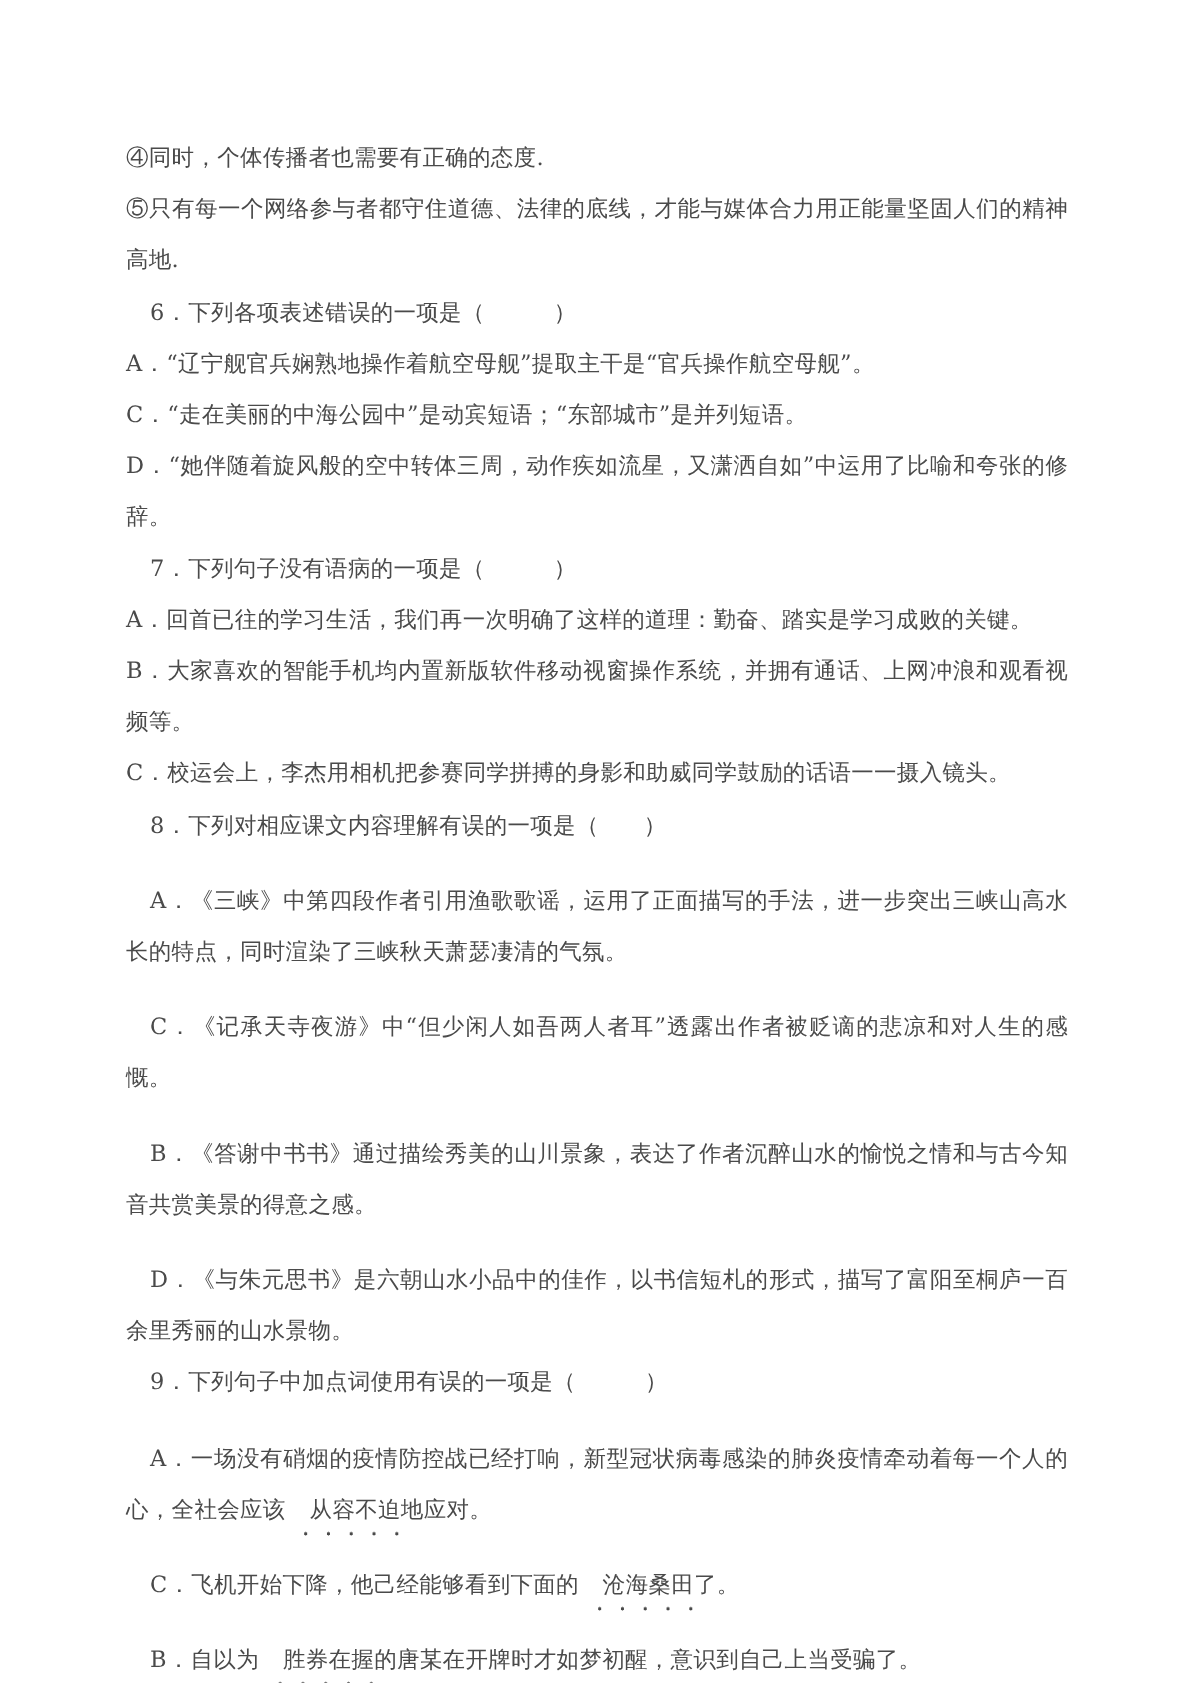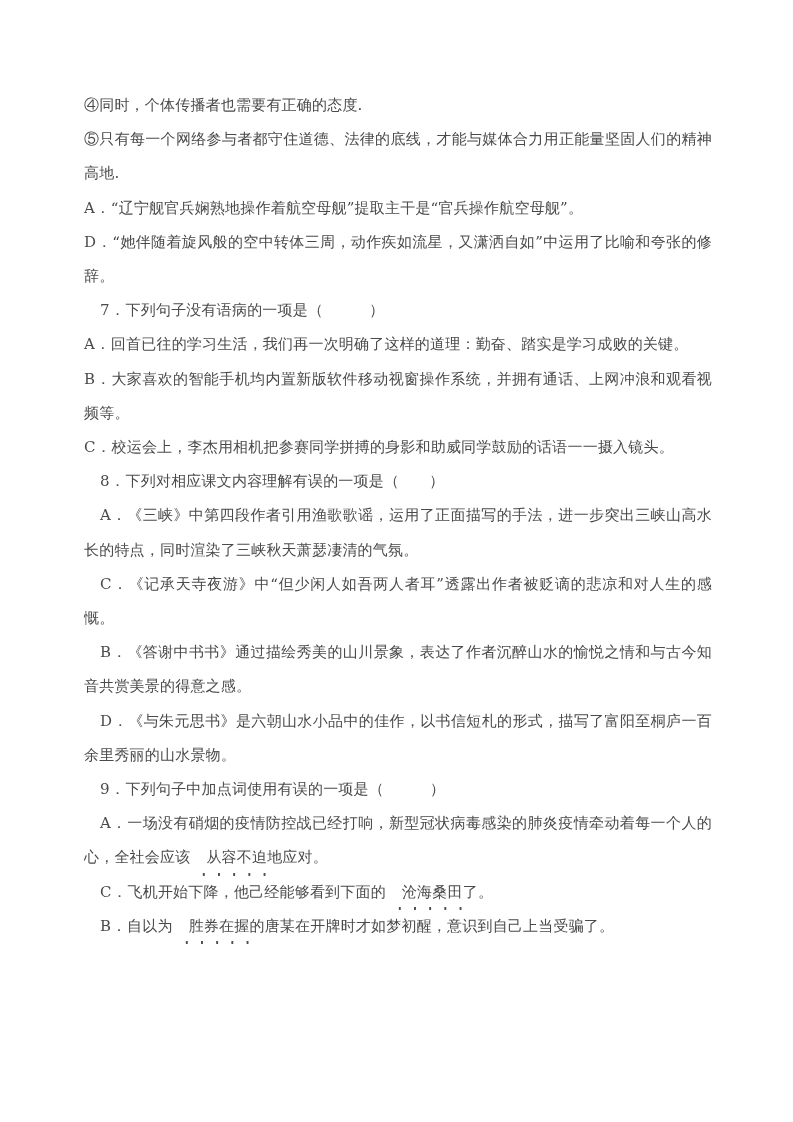--- a/index.html
+++ b/index.html
@@ -33,21 +33,21 @@
     text-justify: inter-ideograph;
   }
   
   .blk {
     margin: 0;
     padding: 0;
   }
   
   .ind-q    { text-indent: 16px; }   
   .ind-opt  { text-indent: 0px;  }   
-  .ind-opt2 { text-indent: 16px; }   
+  .ind-opt2 { text-indent: 16px; margin-top: 16px; }   
   .ind-item { text-indent: 0px;  }   
 
   .lbl {
     letter-spacing: 0.5px;
   }
   .gap-md { display: inline-block; width: 30px; }
   .gap-lg { display: inline-block; width: 52px; }
   .paren-gap { display: inline-block; width: 46px; }
 
   
@@ -76,21 +76,23 @@
 </head>
 <body>
 
 <div class="page">
   <div class="doc">
 
     <p class="blk ind-item"><span>④同时，个体传播者也需要有正确的态度.</span></p>
     <p class="blk ind-item"><span>⑤只有每一个网络参与者都守住道德、法律的底线，才能与媒体合力用正能量坚固人们的精神高地.</span></p>
 
 
+    <p class="blk ind-q"><span class="lbl">6．</span><span>下列各项表述错误的一项是（</span><span class="paren-gap"></span><span>）</span></p>
     <p class="blk ind-opt"><span class="lbl">A．</span><span>“辽宁舰官兵娴熟地操作着航空母舰”提取主干是“官兵操作航空母舰”。</span></p>
+    <p class="blk ind-opt"><span class="lbl">C．</span><span>“走在美丽的中海公园中”是动宾短语；“东部城市”是并列短语。</span></p>
     <p class="blk ind-opt"><span class="lbl">D．</span><span>“她伴随着旋风般的空中转体三周，动作疾如流星，又潇洒自如”中运用了比喻和夸张的修辞。</span></p>
 
     <p class="blk ind-q"><span class="lbl">7．</span><span>下列句子没有语病的一项是（</span><span class="paren-gap"></span><span>）</span></p>
     <p class="blk ind-opt"><span class="lbl">A．</span><span>回首已往的学习生活，我们再一次明确了这样的道理：勤奋、踏实是学习成败的关键。</span></p>
     <p class="blk ind-opt"><span class="lbl">B．</span><span>大家喜欢的智能手机均内置新版软件移动视窗操作系统，并拥有通话、上网冲浪和观看视频等。</span></p>
     <p class="blk ind-opt"><span class="lbl">C．</span><span>校运会上，李杰用相机把参赛同学拼搏的身影和助威同学鼓励的话语一一摄入镜头。</span></p>
 
     <p class="blk ind-q"><span class="lbl">8．</span><span>下列对相应课文内容理解有误的一项是（</span><span class="gap-md"></span><span>）</span></p>
     <p class="blk ind-opt2"><span class="lbl">A．</span><span>《三峡》中第四段作者引用渔歌歌谣，运用了正面描写的手法，进一步突出三峡山高水长的特点，同时渲染了三峡秋天萧瑟凄清的气氛。</span></p>
     <p class="blk ind-opt2"><span class="lbl">C．</span><span>《记承天寺夜游》中“但少闲人如吾两人者耳”透露出作者被贬谪的悲凉和对人生的感慨。</span></p>

